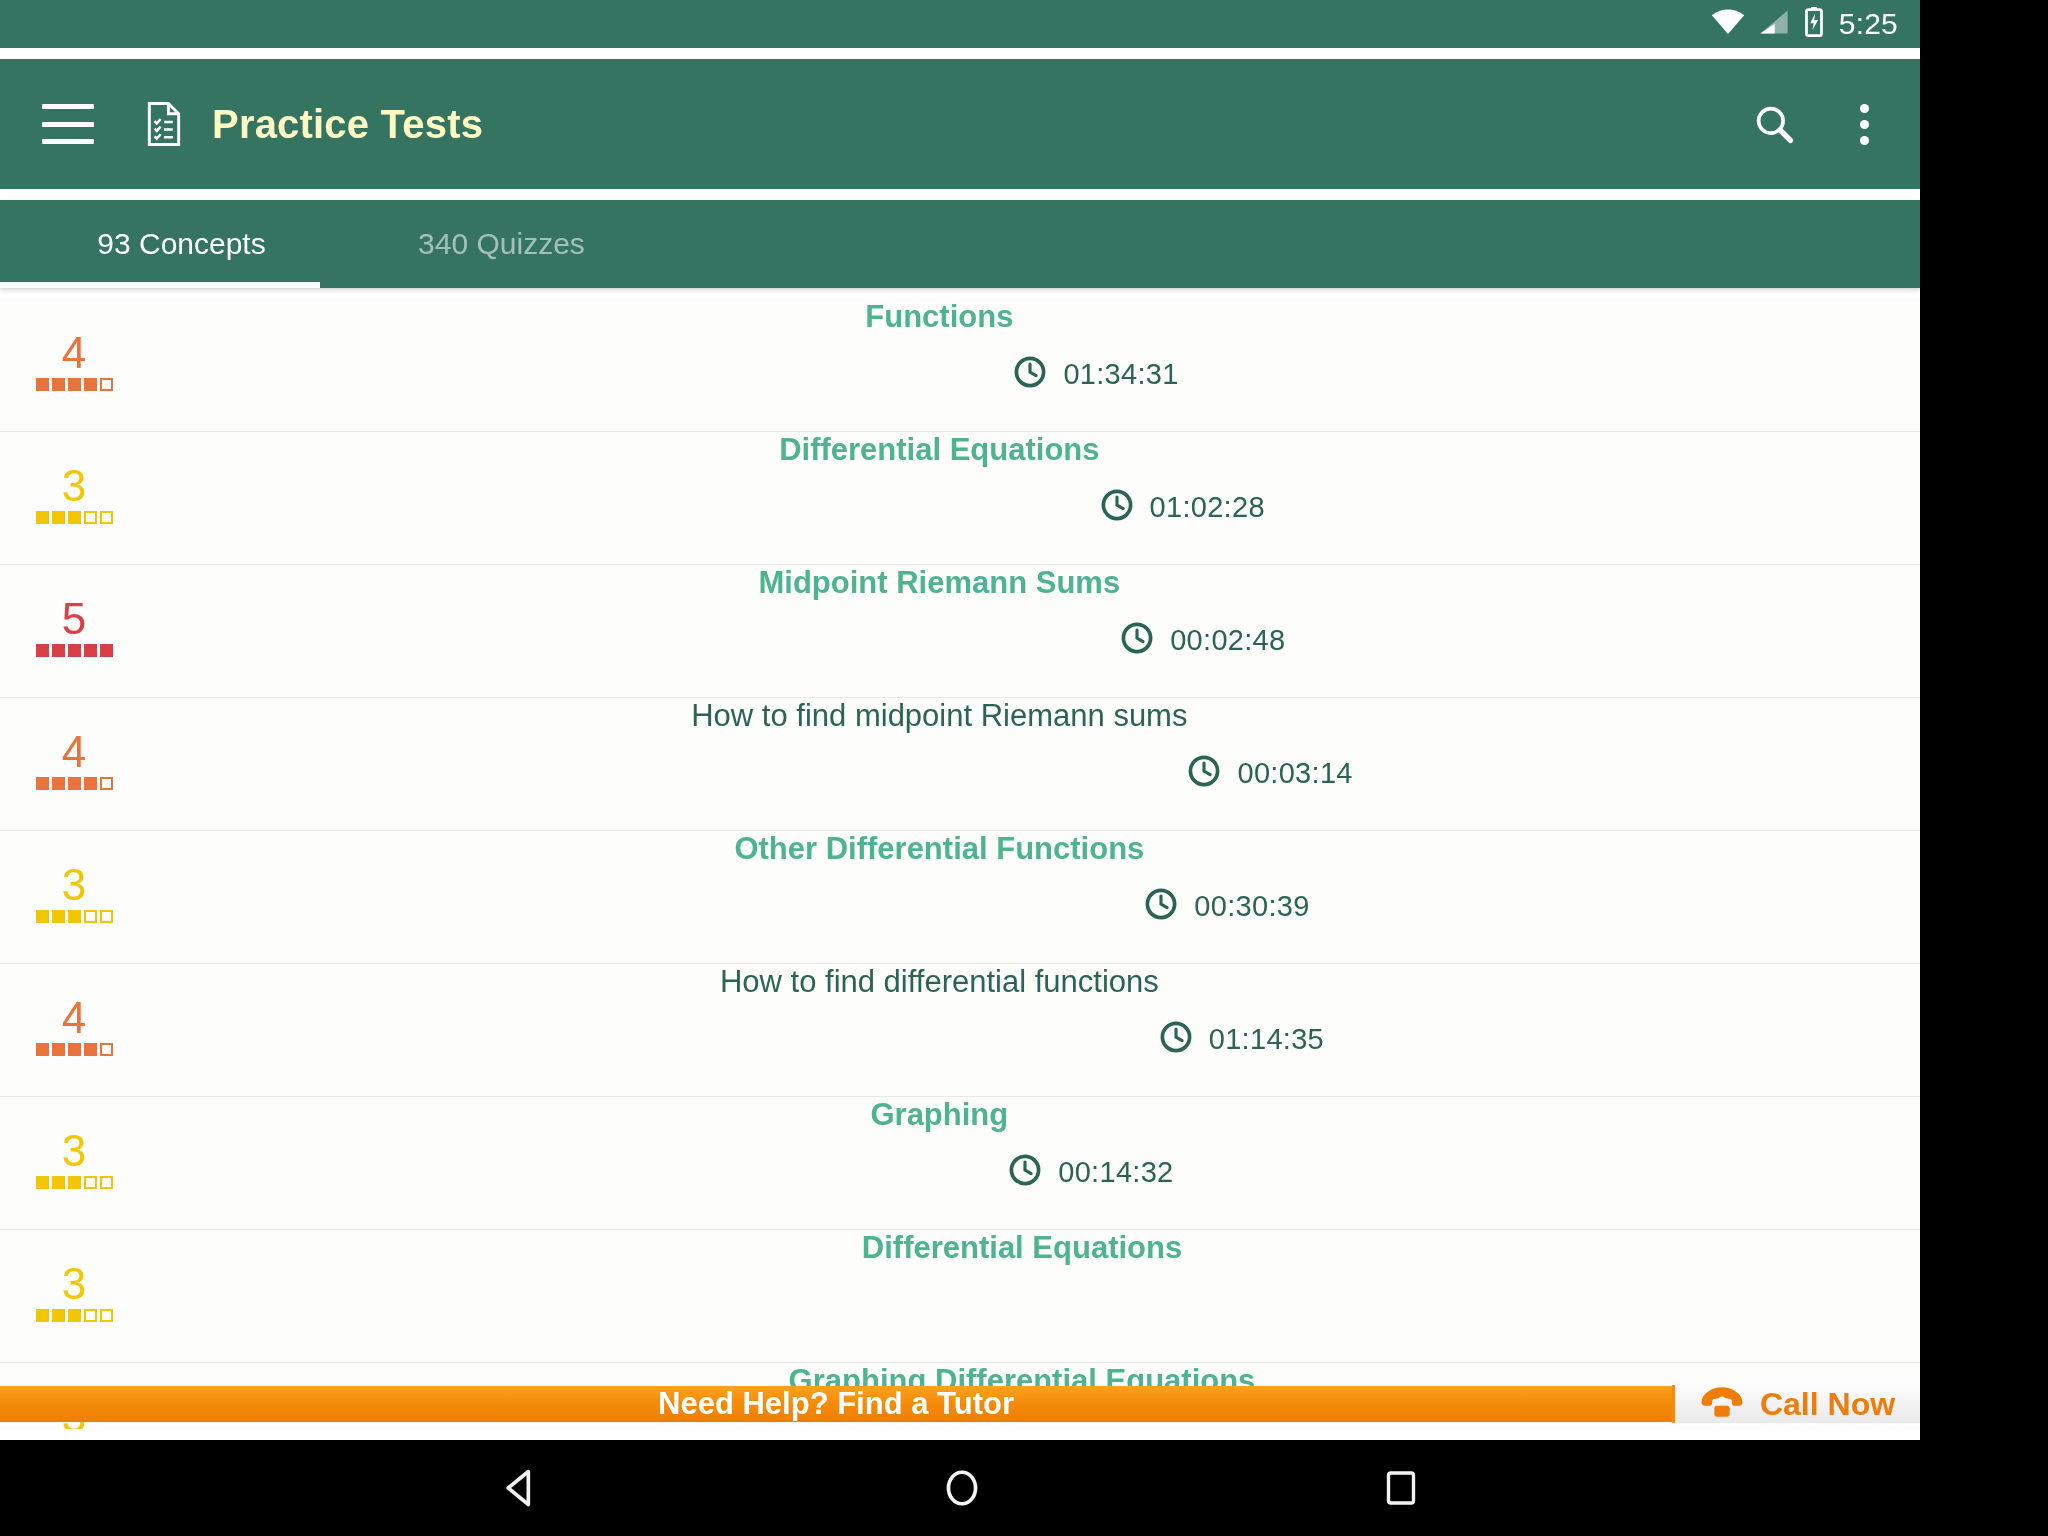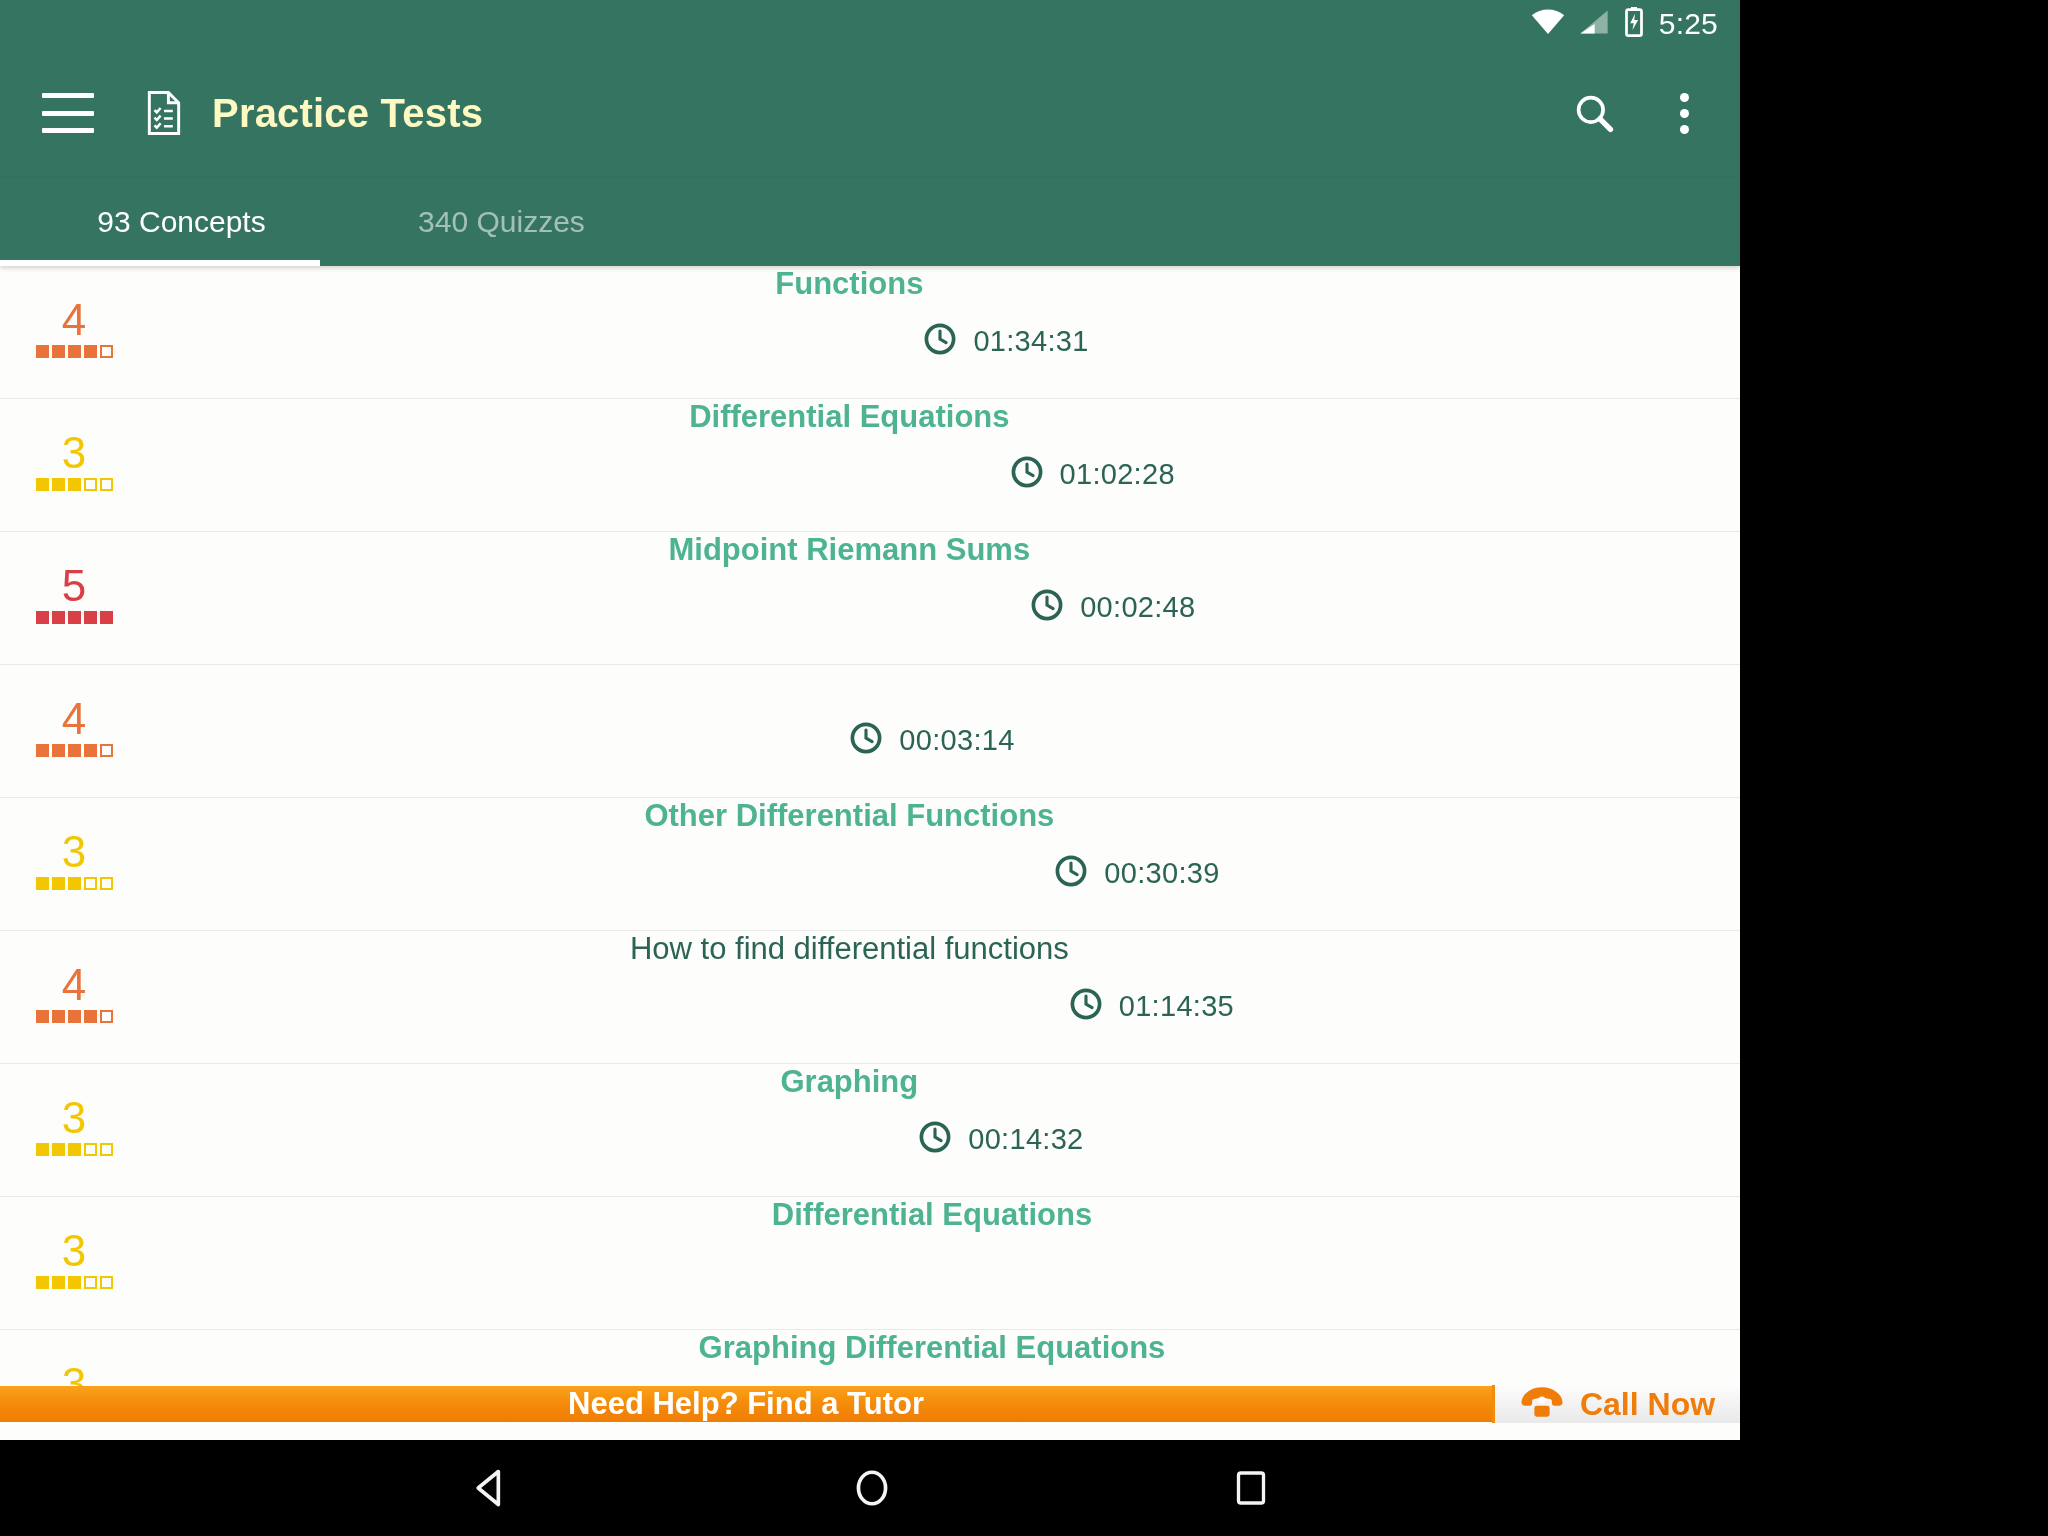--- a/index.html
+++ b/index.html
@@ -4,23 +4,23 @@
 <style>
   * { box-sizing: border-box; margin: 0; padding: 0; }
   html, body {
     width: 2048px; height: 1536px;
     background: #000;
     font-family: "Liberation Sans", sans-serif;
     overflow: hidden;
   }
   #app {
     position: relative;
-    width: 1740px; height: 1536px;
+    width: 1920px; height: 1536px;
     background: #ffffff;
-    display: flex; flex-direction: column;
+    display: flex; flex-direction: column; gap: 11px;
   }
 
   
   .statusbar {
     height: 48px;
     background: #347460;
     display: flex; align-items: center; justify-content: flex-end;
     padding-right: 22px;
     flex: 0 0 auto;
   }
@@ -268,20 +268,21 @@
           <div class="rating-num" style="color: rgb(232, 116, 59);">4</div>
           <div class="rating-bar">
             <i style="border-color: rgb(232, 116, 59); background: rgb(232, 116, 59);"></i>
             <i style="border-color: rgb(232, 116, 59); background: rgb(232, 116, 59);"></i>
             <i style="border-color: rgb(232, 116, 59); background: rgb(232, 116, 59);"></i>
             <i style="border-color: rgb(232, 116, 59); background: rgb(232, 116, 59);"></i>
             <i style="border-color: rgb(232, 116, 59); background: transparent;"></i>
           </div>
         </div>
         <div class="row-body">
+          <div class="row-title lesson">How to find midpoint Riemann sums</div>
           <div class="row-time">
             <span><svg width="34" height="34" viewBox="0 0 24 24">
                 <circle cx="12" cy="12" r="9.6" fill="none" stroke="#2b6354" stroke-width="2.6"></circle>
                 <path d="M12 6.4V12l4.3 2.6" fill="none" stroke="#2b6354" stroke-width="2.2" stroke-linecap="round"></path>
               </svg></span>
             <span class="t">00:03:14</span>
           </div>
         </div>
       </div>
       <div class="row">

